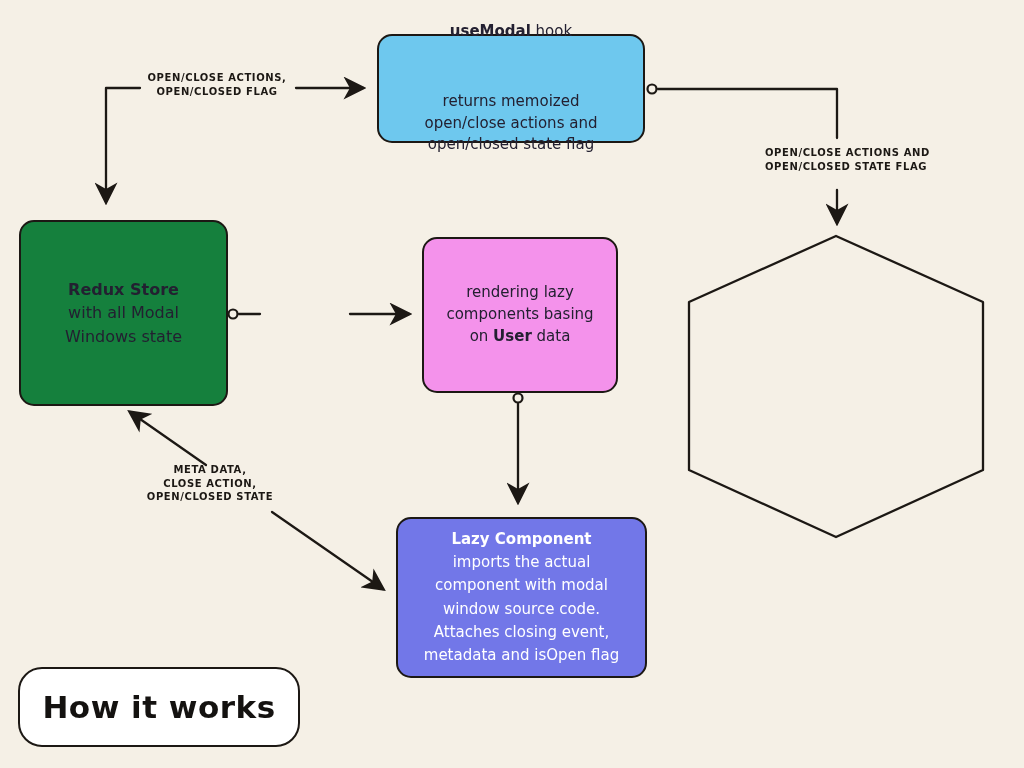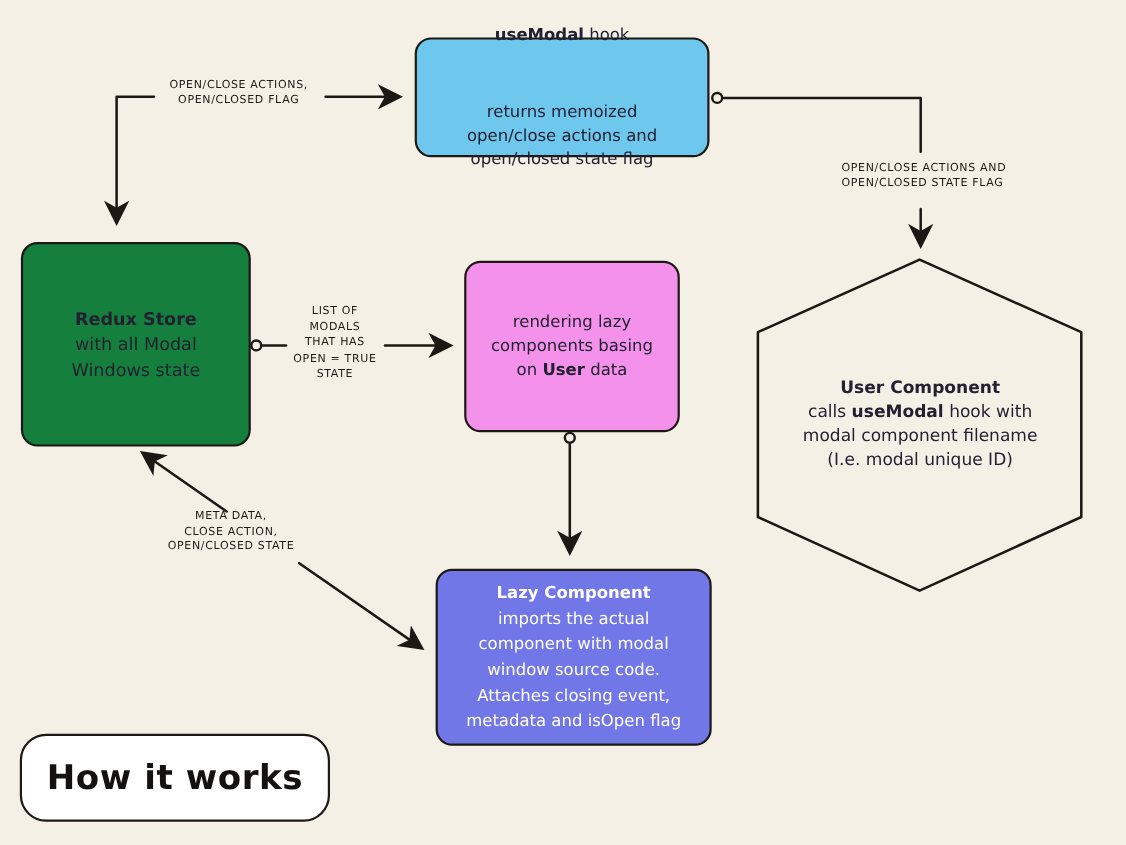--- a/index.html
+++ b/index.html
@@ -37,21 +37,21 @@
   #node-provider{ left:422px; top:237px; width:196px; height:156px; }
   #node-lazy    { left:396px; top:517px; width:251px; height:161px; color:#FFFFFF; line-height:1.55; }
 
   .hex-text{
     position:absolute; left:696px; top:341px; width:281px;
     text-align:center; font-size:15.5px; line-height:1.42;
   }
 
   .edge-label{
     position:absolute;
-    font-size:10px; font-weight:400; letter-spacing:0.6px;
+    font-size:10px; font-weight:700; letter-spacing:0.6px;
     line-height:13.5px; white-space:pre-line; color:var(--ink);
   }
   #label-usemodal-redux{ left:132px; top:71px;  width:170px; text-align:center; }
   #label-usemodal-user { left:765px; top:146px; width:180px; text-align:left; }
   #label-redux-provider{ left:254px; top:276px; width:101px; text-align:center; line-height:14.5px; }
   #label-lazy-redux    { left:124px; top:463px; width:172px; text-align:center; }
 
   .title-box{
     position:absolute; left:18px; top:667px; width:282px; height:80px;
     background:#FFFFFF; border:2.5px solid var(--ink); border-radius:24px;
@@ -118,36 +118,25 @@
 
   <div class="node" id="node-lazy" style="background-color: rgb(114, 119, 232);">
     <div class="node-title t-bold">Lazy Component</div>
     <div class="node-body">imports the actual
 component with modal
 window source code.
 Attaches closing event,
 metadata and isOpen flag</div>
   </div>
 
-  <div class="hex-text">
-    <div class="t-bold">User Component</div>
-    <div class="node-body"><span>calls </span><b>useModal</b><span> hook with
-modal component filename
-(I.e. modal unique ID)</span></div>
-  </div>
 
   <div class="edge-label" id="label-usemodal-redux">OPEN/CLOSE ACTIONS,
 OPEN/CLOSED FLAG</div>
   <div class="edge-label" id="label-usemodal-user">OPEN/CLOSE ACTIONS AND
 OPEN/CLOSED STATE FLAG</div>
-  <div class="edge-label" id="label-redux-provider">LIST OF
-MODALS
-THAT HAS
-OPEN = TRUE
-STATE</div>
   <div class="edge-label" id="label-lazy-redux">META DATA,
 CLOSE ACTION,
 OPEN/CLOSED STATE</div>
 
   <div class="title-box">
     <span>How it works</span>
   </div>
 
 </div>
 

